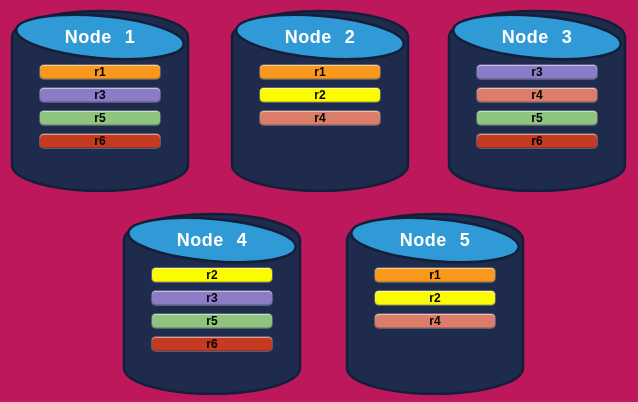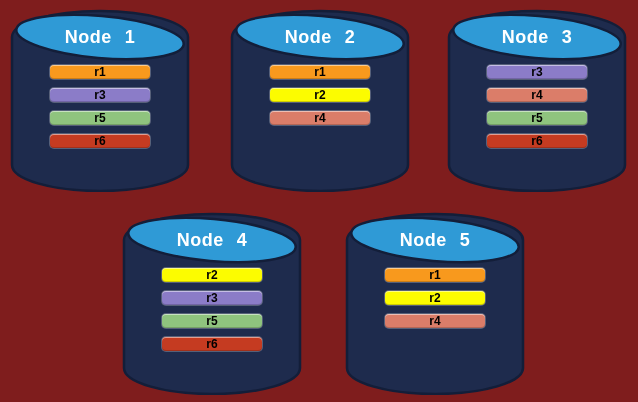--- a/index.html
+++ b/index.html
@@ -5,21 +5,21 @@
   html, body {
     margin: 0;
     padding: 0;
     background: #ffffff;
     font-family: "Liberation Sans", sans-serif;
   }
   .canvas {
     position: relative;
     width: 638px;
     height: 402px;
-    background: #7f1d1d;
+    background: #be185d;
     overflow: hidden;
   }
   .node {
     position: absolute;
     width: 180px;
     height: 185px;
   }
   .node-1 { left: 10px;  top: 7px; }
   .node-2 { left: 230px; top: 7px; }
   .node-3 { left: 447px; top: 7px; }
@@ -47,21 +47,21 @@
     letter-spacing: 0.5px;
     color: #ffffff;
   }
   .bars {
     position: absolute;
     top: 58px;
     left: 0;
     right: 0;
   }
   .replica-bar {
-    width: 100px;
+    width: 120px;
     height: 14px;
     margin: 0 auto 9px auto;
     border-radius: 4px;
     text-align: center;
     font-size: 12px;
     line-height: 14px;
     font-weight: 700;
     color: #000000;
     box-shadow: inset 0 1px 0 rgba(255,255,255,0.5),
                 inset 0 -1px 0 rgba(0,0,0,0.18),

